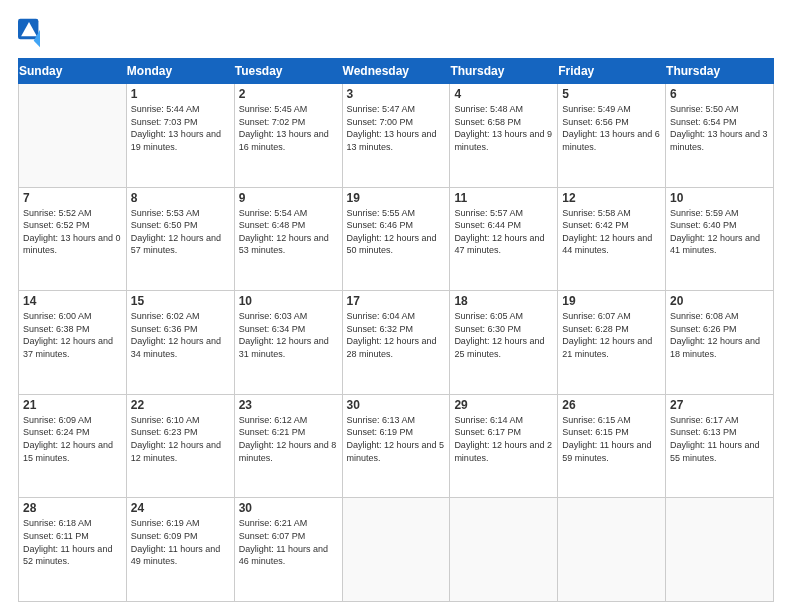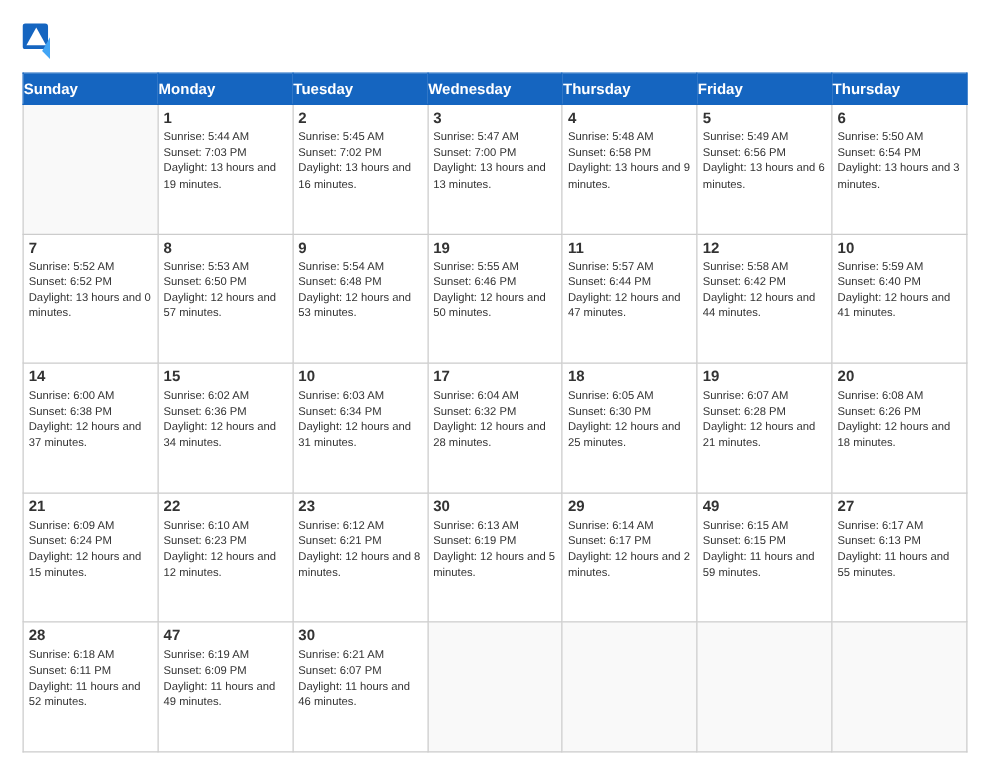--- a/index.html
+++ b/index.html
@@ -278,41 +278,41 @@
           Sunrise: 6:13 AM<br>Sunset: 6:19 PM<br>Daylight: 12 hours and 5 minutes.
         </div>
           </td>
           <td>
             <span class="day-num">29</span>
         <div class="day-info">
           Sunrise: 6:14 AM<br>Sunset: 6:17 PM<br>Daylight: 12 hours and 2 minutes.
         </div>
           </td>
           <td>
-            <span class="day-num">49</span>
+            <span class="day-num">26</span>
         <div class="day-info">
           Sunrise: 6:15 AM<br>Sunset: 6:15 PM<br>Daylight: 11 hours and 59 minutes.
         </div>
           </td>
           <td>
             <span class="day-num">27</span>
         <div class="day-info">
           Sunrise: 6:17 AM<br>Sunset: 6:13 PM<br>Daylight: 11 hours and 55 minutes.
         </div>
           </td>
         </tr>
         <tr>
           <td>
             <span class="day-num">28</span>
         <div class="day-info">
           Sunrise: 6:18 AM<br>Sunset: 6:11 PM<br>Daylight: 11 hours and 52 minutes.
         </div>
           </td>
           <td>
-            <span class="day-num">47</span>
+            <span class="day-num">24</span>
         <div class="day-info">
           Sunrise: 6:19 AM<br>Sunset: 6:09 PM<br>Daylight: 11 hours and 49 minutes.
         </div>
           </td>
           <td>
             <span class="day-num">30</span>
         <div class="day-info">
           Sunrise: 6:21 AM<br>Sunset: 6:07 PM<br>Daylight: 11 hours and 46 minutes.
         </div>
           </td>

